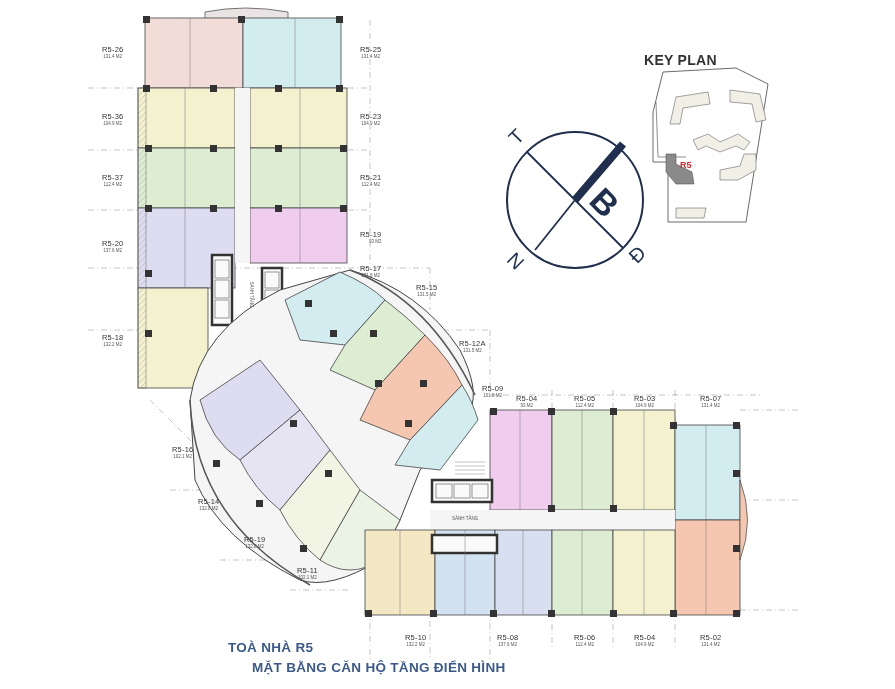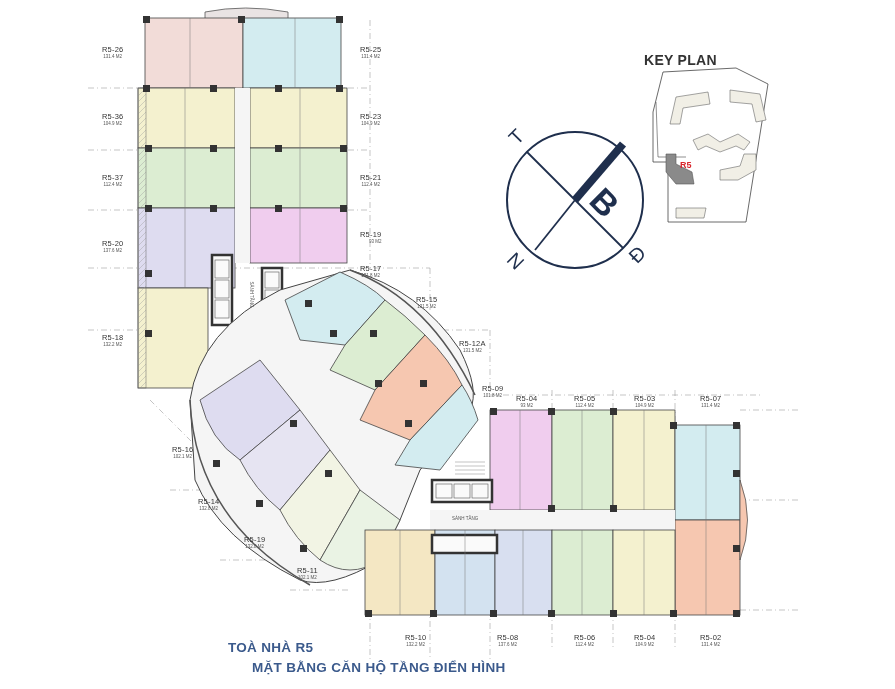--- a/index.html
+++ b/index.html
@@ -267,21 +267,21 @@
       <span class="area">132.2 M2</span>
     </div>
   <div class="lbl" style="left:360px;top:265px;">
       <span class="code">R5-17</span>
       <span class="area">131.8 M2</span>
     </div>
   <div class="lbl" style="left:172px;top:446px;">
       <span class="code">R5-16</span>
       <span class="area">102.1 M2</span>
     </div>
-  <div class="lbl" style="left:416px;top:296px;">
+  <div class="lbl" style="left:416px;top:284px;">
       <span class="code">R5-15</span>
       <span class="area">131.5 M2</span>
     </div>
   <div class="lbl" style="left:198px;top:498px;">
       <span class="code">R5-14</span>
       <span class="area">132.8 M2</span>
     </div>
   <div class="lbl" style="left:459px;top:340px;">
       <span class="code">R5-12A</span>
       <span class="area">131.5 M2</span>

